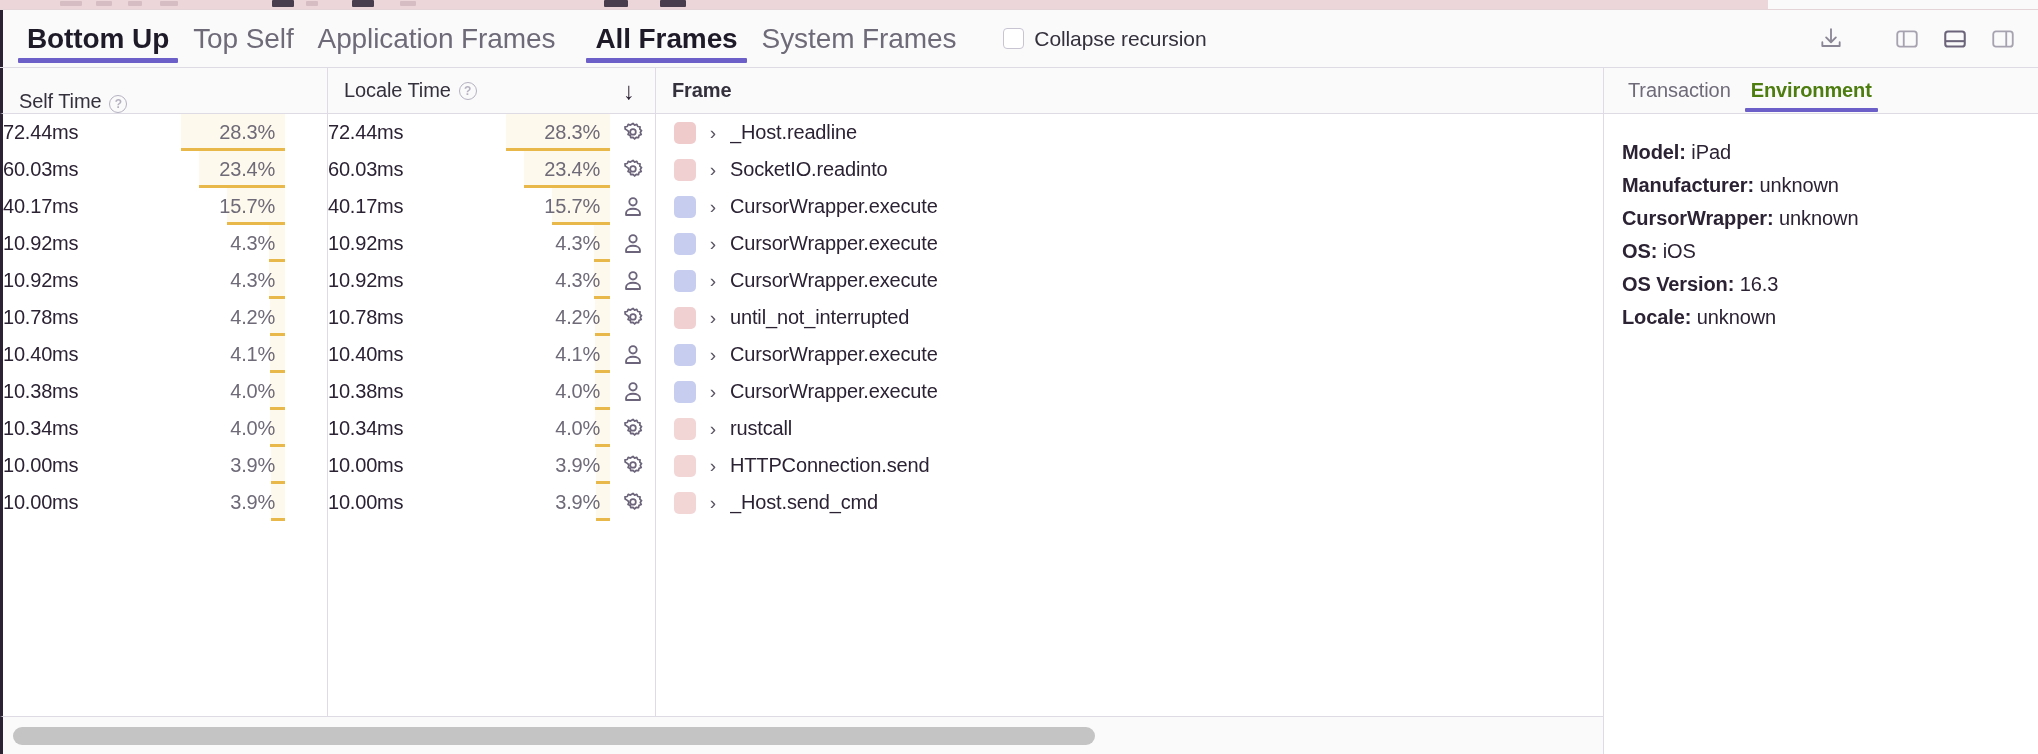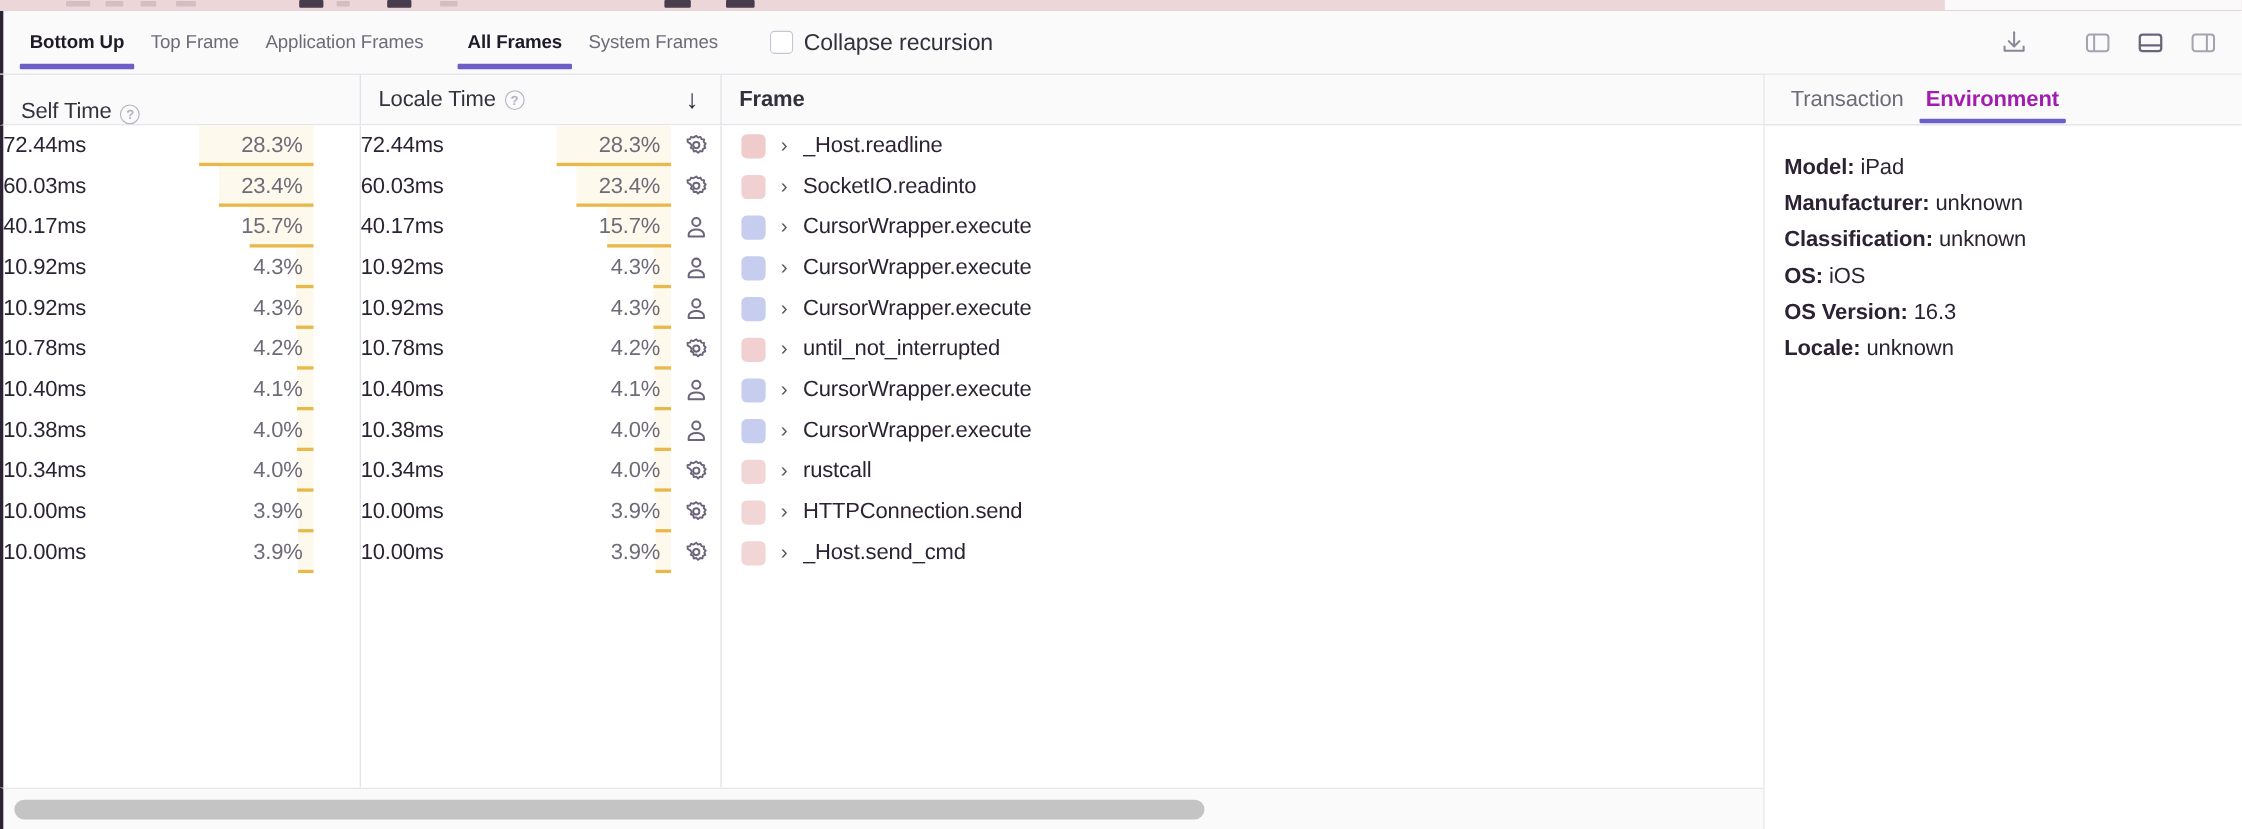--- a/index.html
+++ b/index.html
@@ -62,21 +62,21 @@
     display: flex;
     align-items: center;
     padding-left: 12px;
   }
   .tab {
     position: relative;
     height: 57px;
     display: flex;
     align-items: center;
     padding: 0 12px;
-    font-size: 17px;
+    font-size: 28px;
     color: #6f6a78;
     cursor: pointer;
     white-space: nowrap;
     letter-spacing: -0.1px;
   }
   .tab.active { color: #1f1a28; font-weight: bold; }
   .tab.active::after {
     content: "";
     position: absolute;
     left: 3px; right: 3px; bottom: 4px;
@@ -348,21 +348,21 @@
     height: 46px;
     display: flex;
     align-items: center;
     padding: 0 6px;
     font-size: 20px;
     color: #6f6a78;
     cursor: pointer;
     white-space: nowrap;
     letter-spacing: -0.1px;
   }
-  .rp-tab.active { color: #a21caf; font-weight: bold; text-align: center; }
+  .rp-tab.active { color: #4d7c0f; font-weight: bold; text-align: center; }
   .rp-tab.active::after {
     content: "";
     position: absolute;
     left: 0; right: 0; bottom: 2px;
     height: 4px;
     background: #6c5fc7;
     border-radius: 1px;
   }
   .rp-body {
     flex: 1 1 auto;
@@ -396,21 +396,21 @@
     <div class="fl-seg" style="left:604px; width:24px;"></div>
     <div class="fl-seg" style="left:660px; width:26px;"></div>
     <div class="fl-right"></div>
   </div>
 
   <div class="toolbar">
     <div class="tab active">
       <span>Bottom Up</span>
     </div>
     <div class="tab">
-      <span>Top Frame</span>
+      <span>Top Self</span>
     </div>
     <div class="tab">
       <span>Application Frames</span>
     </div>
     <div class="tab active gap-left">
       <span>All Frames</span>
     </div>
     <div class="tab">
       <span>System Frames</span>
     </div>
@@ -808,21 +808,21 @@
         <div class="rp-tab">
           <span>Transaction</span>
         </div>
         <div class="rp-tab active">
           <span>Environment</span>
         </div>
       </div>
       <div class="rp-body" id="env-body">
           <div class="kv"><b>Model:</b><span> iPad</span></div>
           <div class="kv"><b>Manufacturer:</b><span> unknown</span></div>
-          <div class="kv"><b>Classification:</b><span> unknown</span></div>
+          <div class="kv"><b>CursorWrapper:</b><span> unknown</span></div>
           <div class="kv"><b>OS:</b><span> iOS</span></div>
           <div class="kv"><b>OS Version:</b><span> 16.3</span></div>
           <div class="kv"><b>Locale:</b><span> unknown</span></div>
         </div>
     </div>
 
   </div>
 </div>
 
 </body></html>

